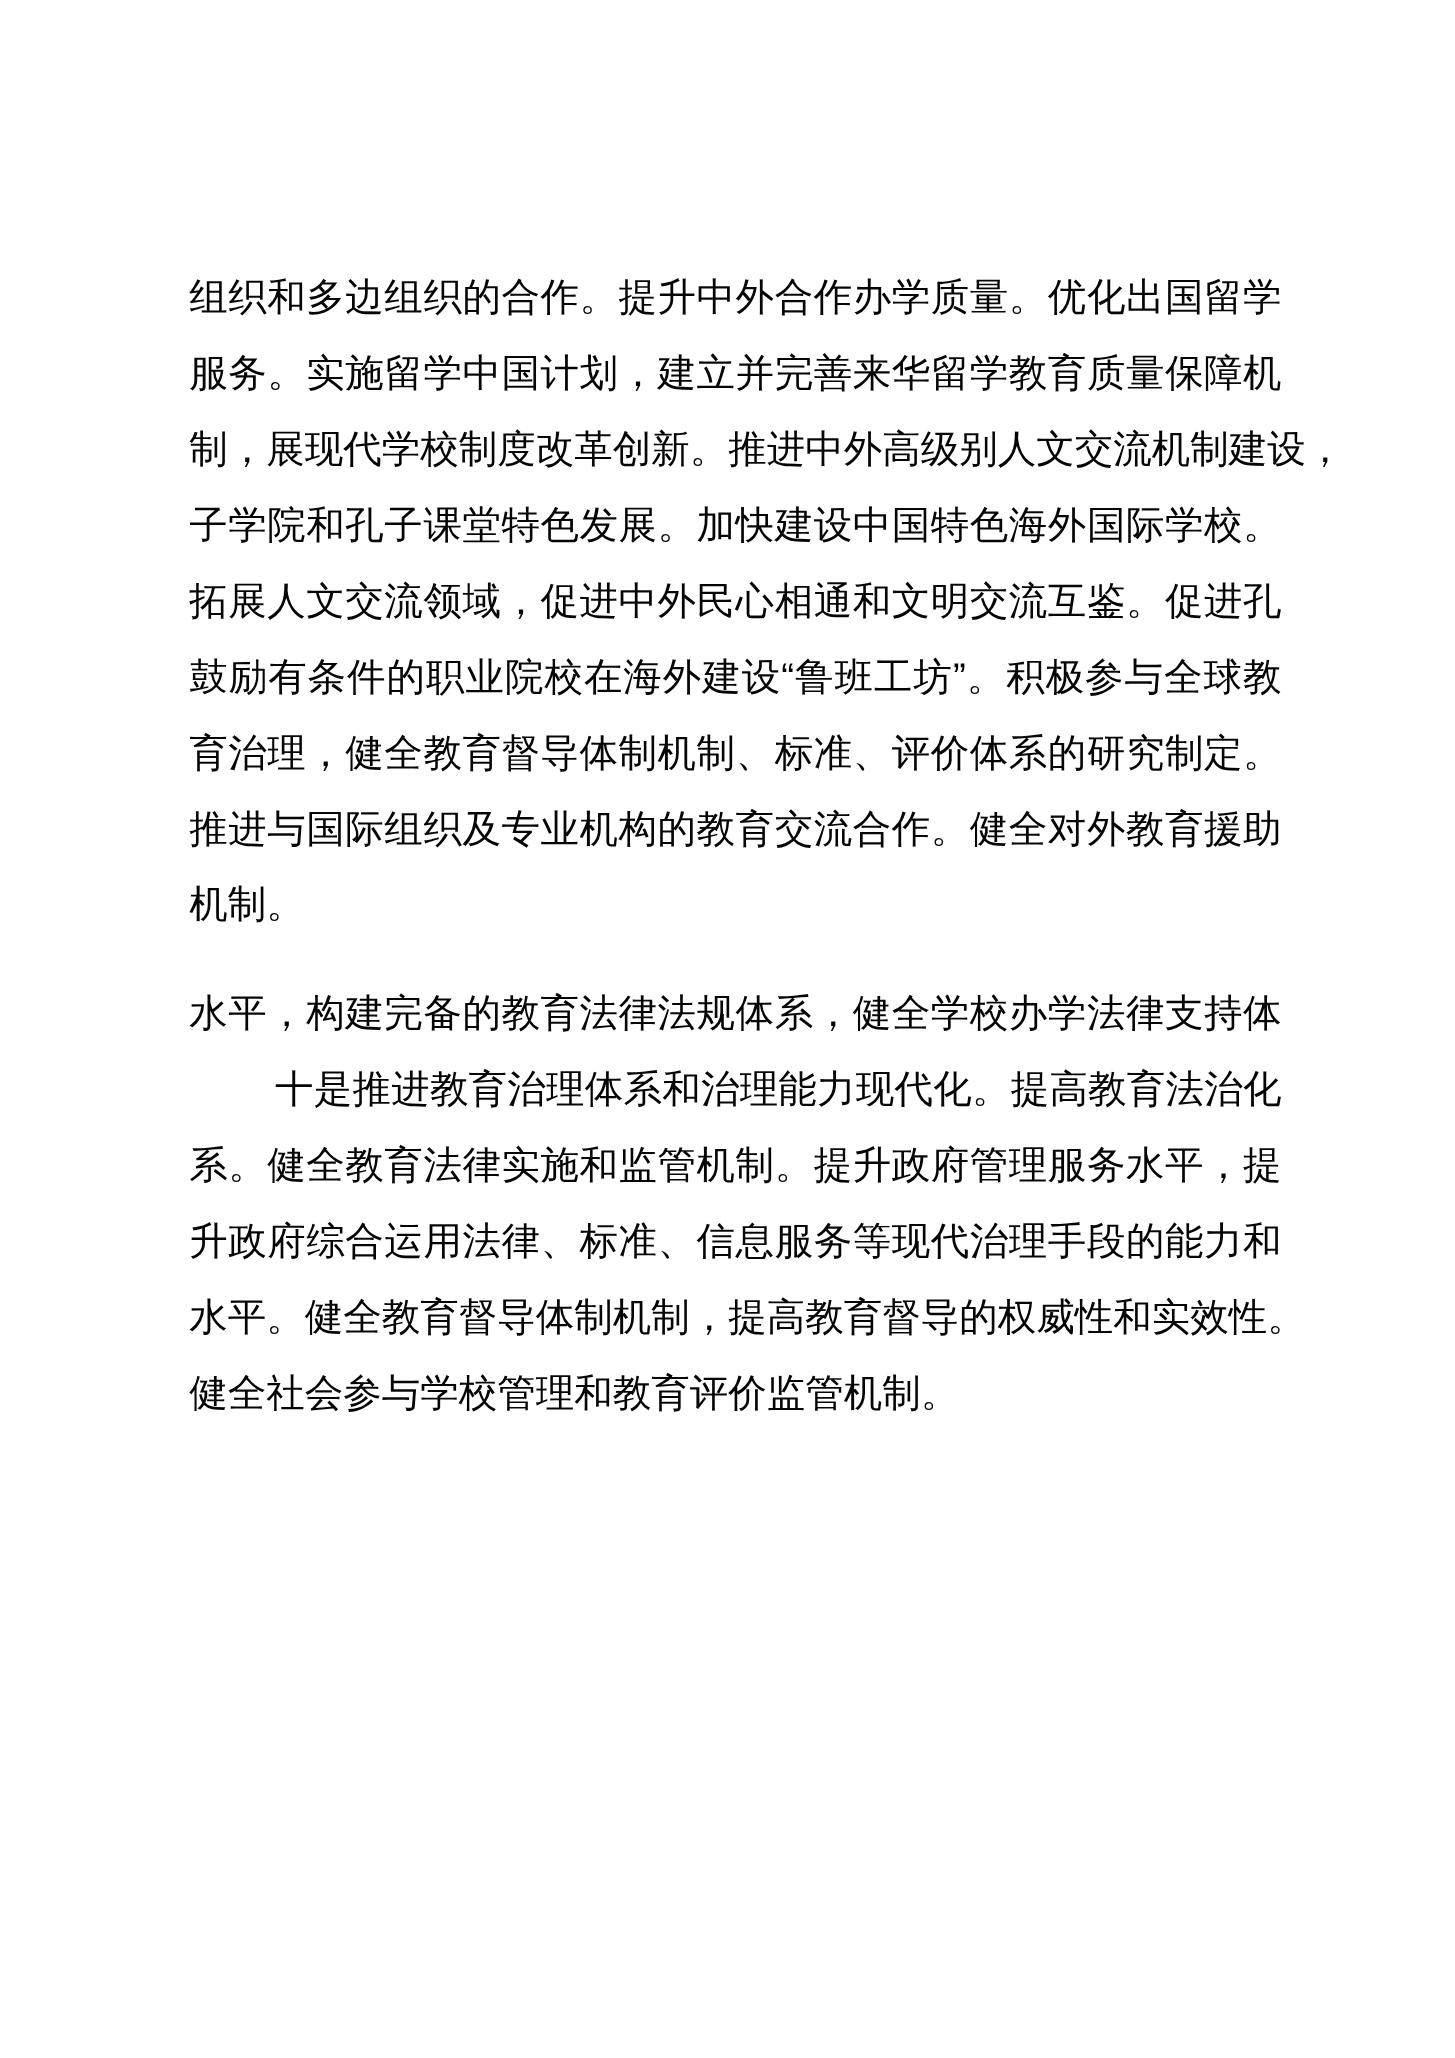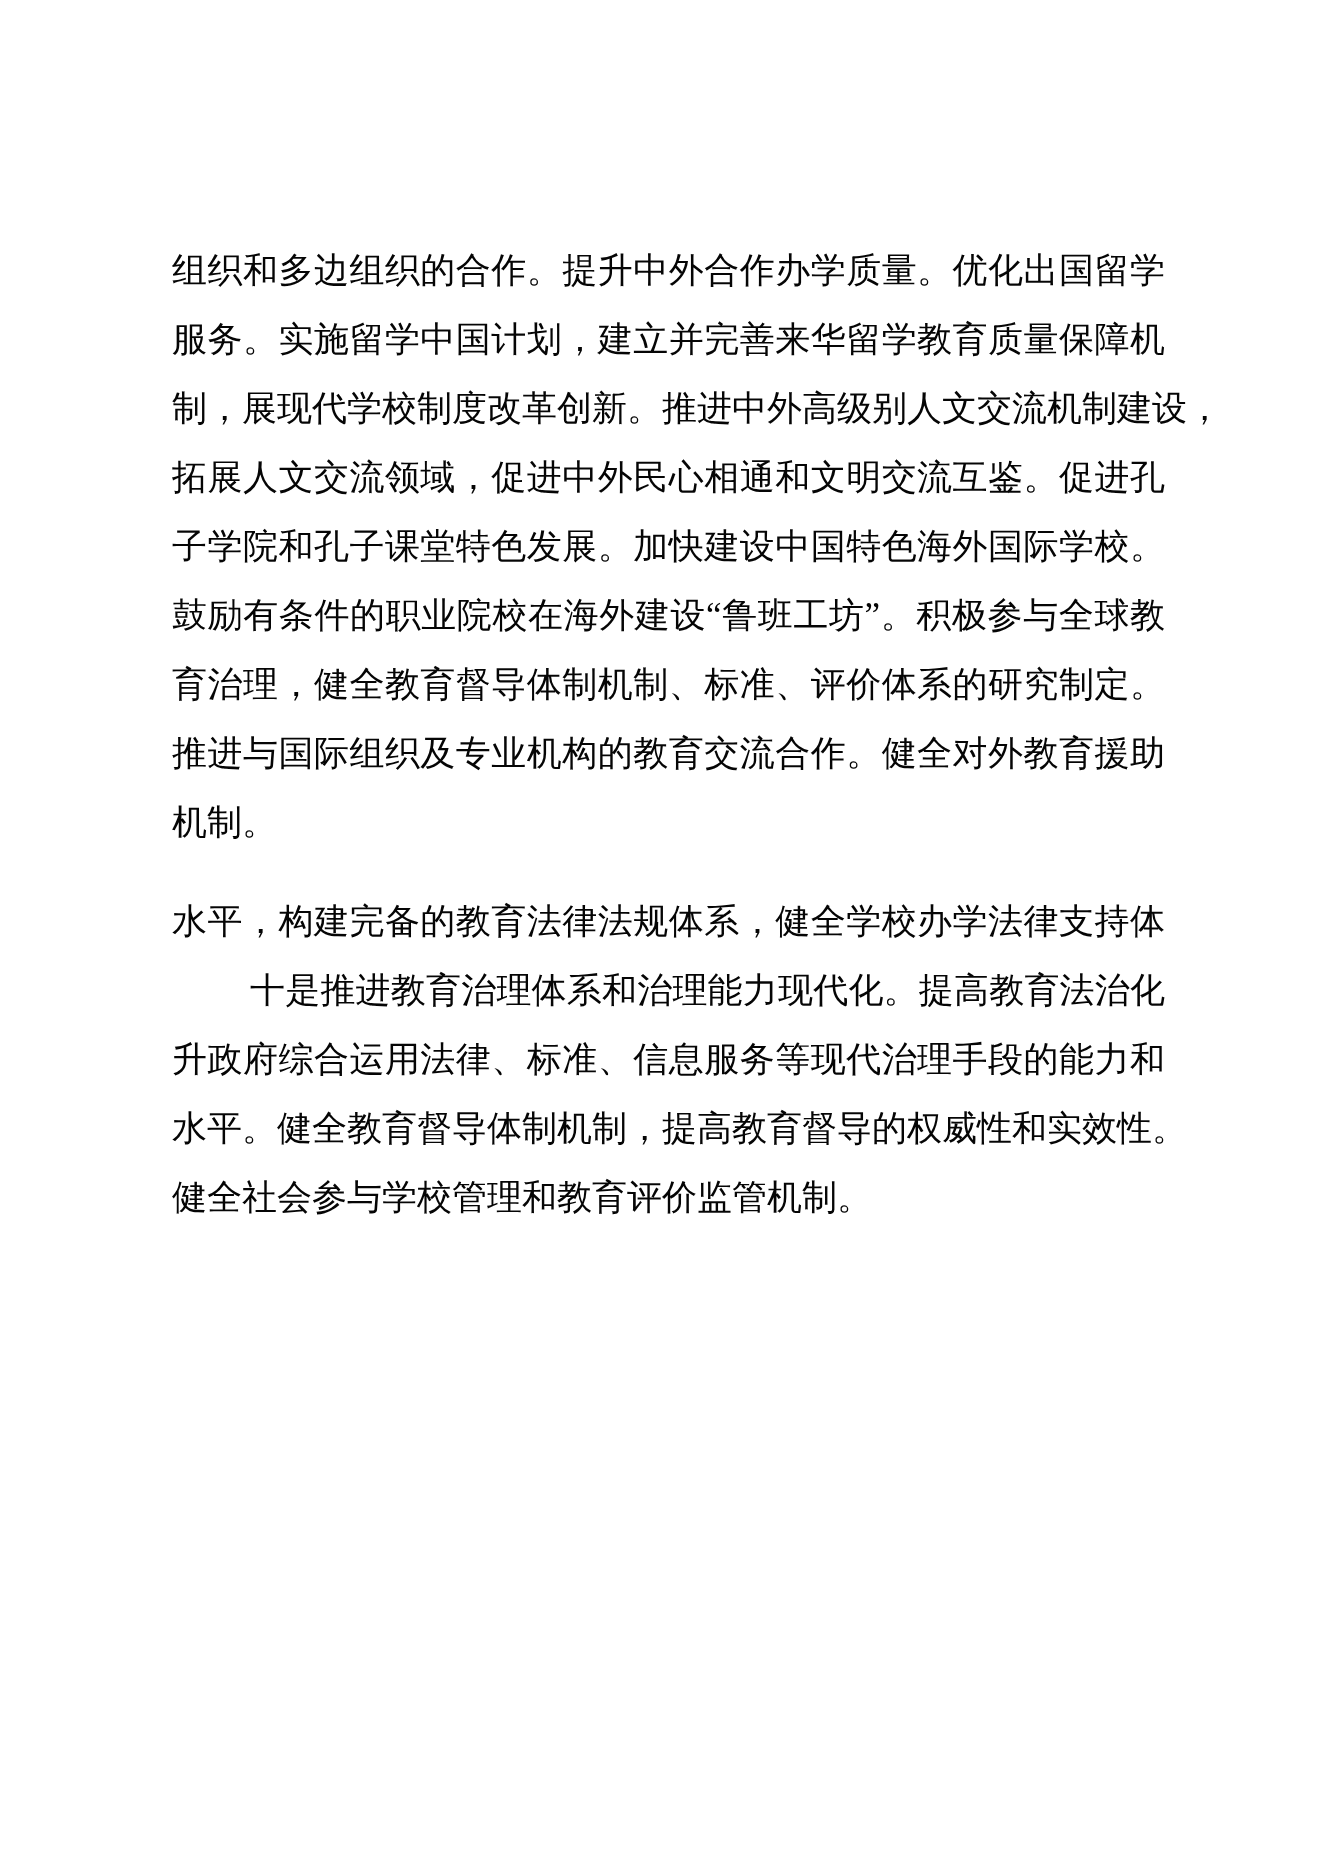--- a/index.html
+++ b/index.html
@@ -1,15 +1,15 @@
 <!DOCTYPE html>
 <html><head>
 <meta charset="utf-8">
 <style>
-  * { margin: 0; padding: 0; box-sizing: border-box; font-family: Liberation Serif, serif; }
+  * { margin: 0; padding: 0; box-sizing: border-box; }
 
   html, body {
     background: #ffffff;
   }
 
   .page {
     position: relative;
     width: 1323px;
     height: 1871px;
     margin: 0 auto;
@@ -54,30 +54,31 @@
 </head>
 <body>
 
 <div class="page">
   <div class="text-block">
 
     <div class="paragraph">
       <div class="line">组织和多边组织的合作。提升中外合作办学质量。优化出国留学</div>
       <div class="line">服务。实施留学中国计划，建立并完善来华留学教育质量保障机</div>
       <div class="line">制，展现代学校制度改革创新。推进中外高级别人文交流机制建设，</div>
+      <div class="line">子学院和孔子课堂特色发展。加快建设中国特色海外国际学校。</div>
       <div class="line">拓展人文交流领域，促进中外民心相通和文明交流互鉴。促进孔</div>
-      <div class="line">子学院和孔子课堂特色发展。加快建设中国特色海外国际学校。</div>
       <div class="line">鼓励有条件的职业院校在海外建设“鲁班工坊”。积极参与全球教</div>
       <div class="line">育治理，健全教育督导体制机制、标准、评价体系的研究制定。</div>
       <div class="line">推进与国际组织及专业机构的教育交流合作。健全对外教育援助</div>
       <div class="line para-end">机制。</div>
     </div>
 
     <div class="paragraph">
       <div class="line">水平，构建完备的教育法律法规体系，健全学校办学法律支持体</div>
       <div class="line indented">十是推进教育治理体系和治理能力现代化。提高教育法治化</div>
+      <div class="line">系。健全教育法律实施和监管机制。提升政府管理服务水平，提</div>
       <div class="line">升政府综合运用法律、标准、信息服务等现代治理手段的能力和</div>
       <div class="line">水平。健全教育督导体制机制，提高教育督导的权威性和实效性。</div>
       <div class="line para-end">健全社会参与学校管理和教育评价监管机制。</div>
     </div>
 
   </div>
 </div>
 
 </body></html>

